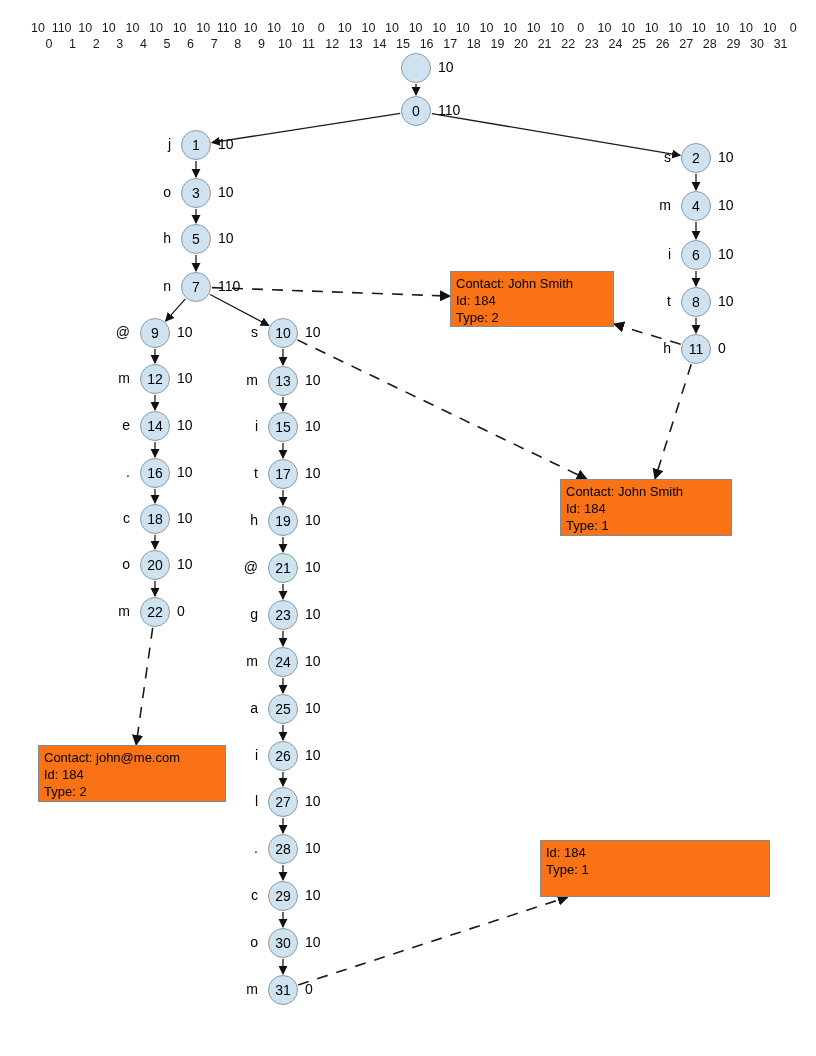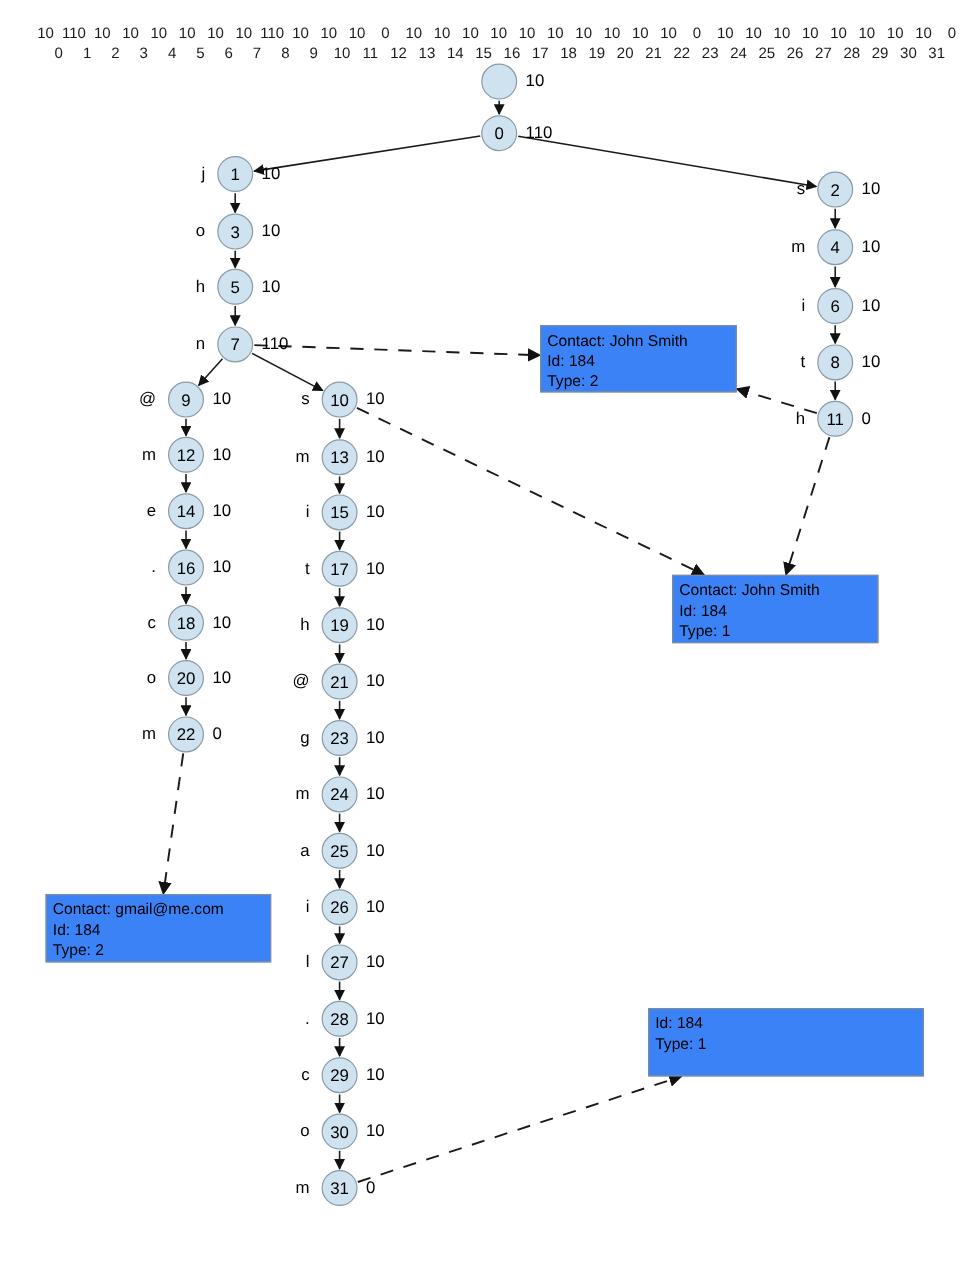--- a/index.html
+++ b/index.html
@@ -63,21 +63,21 @@
   .node-val {
     position: absolute;
     font-size: 14px;
     color: #000;
     text-align: left;
     white-space: nowrap;
     z-index: 4;
   }
   .tooltip {
     position: absolute;
-    background: #3b82f6;
+    background: #f97316;
     border: 1px solid #7d8c99;
     box-sizing: border-box;
     padding: 3px 5px 4px 5px;
     font-size: 13px;
     line-height: 17px;
     color: #000;
     white-space: nowrap;
     z-index: 6;
   }
   .tooltip div { white-space: nowrap; }
@@ -306,21 +306,21 @@
       <div>Contact: John Smith</div>
       <div>Id: 184</div>
       <div>Type: 2</div>
     </div>
     <div class="tooltip" style="left: 560px; top: 479px; width: 172px; height: 57px;">
       <div>Contact: John Smith</div>
       <div>Id: 184</div>
       <div>Type: 1</div>
     </div>
     <div class="tooltip" style="left: 38px; top: 745px; width: 188px; height: 57px;">
-      <div>Contact: gmail@me.com</div>
+      <div>Contact: john@me.com</div>
       <div>Id: 184</div>
       <div>Type: 2</div>
     </div>
     <div class="tooltip" style="left: 540px; top: 840px; width: 230px; height: 57px;">
       <div>Id: 184</div>
       <div>Type: 1</div>
     </div>
   </div>
 
 </body></html>

